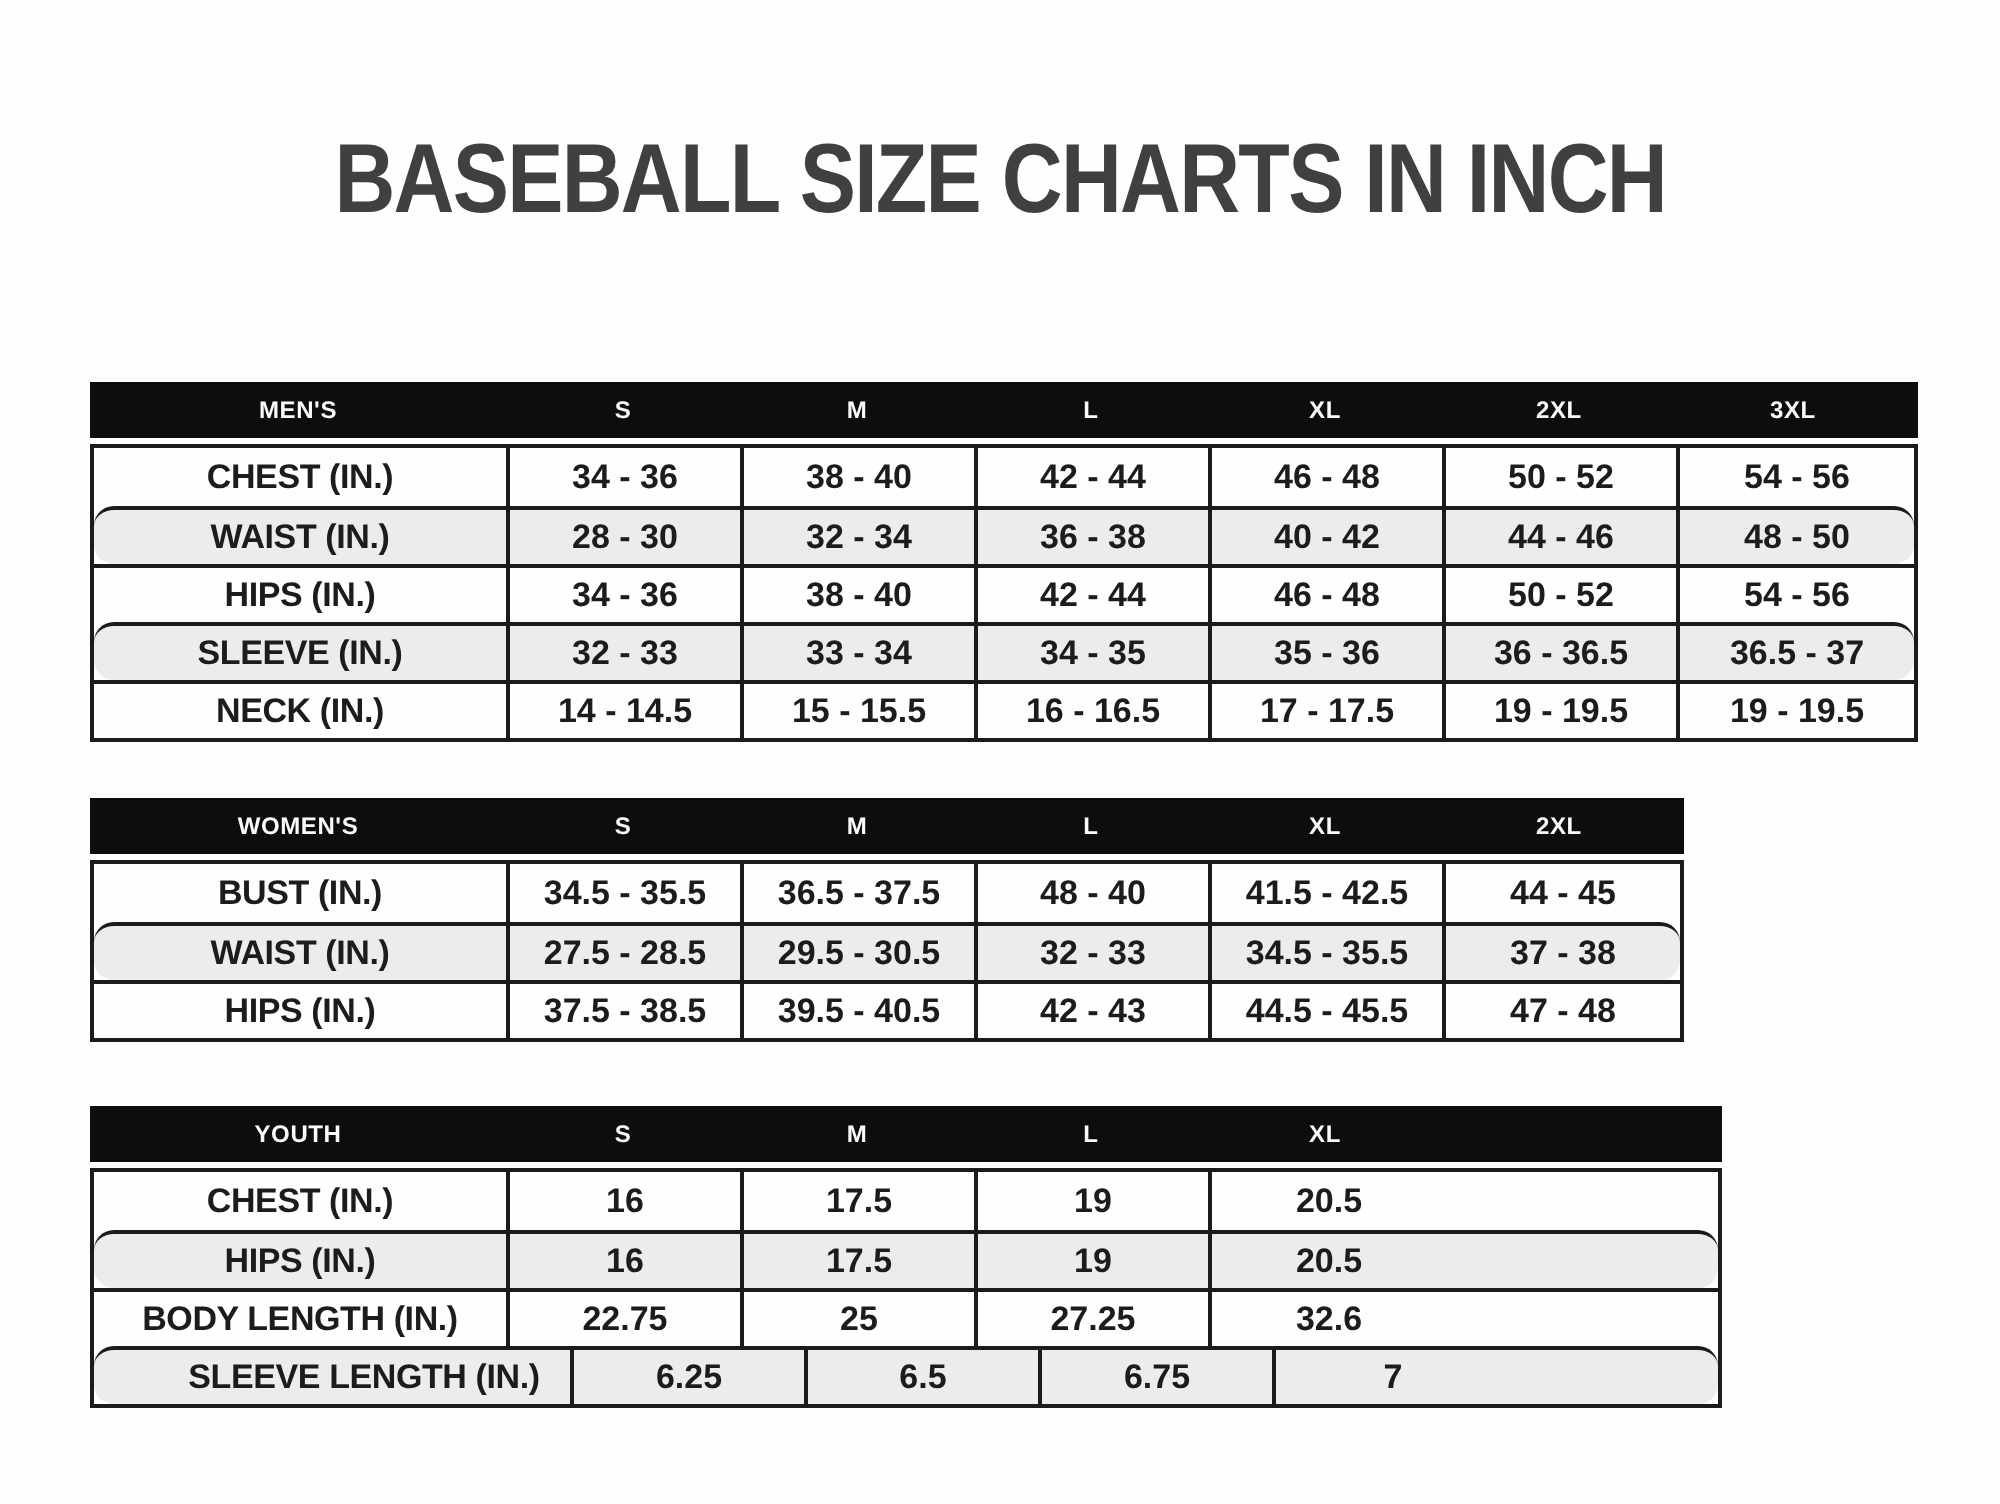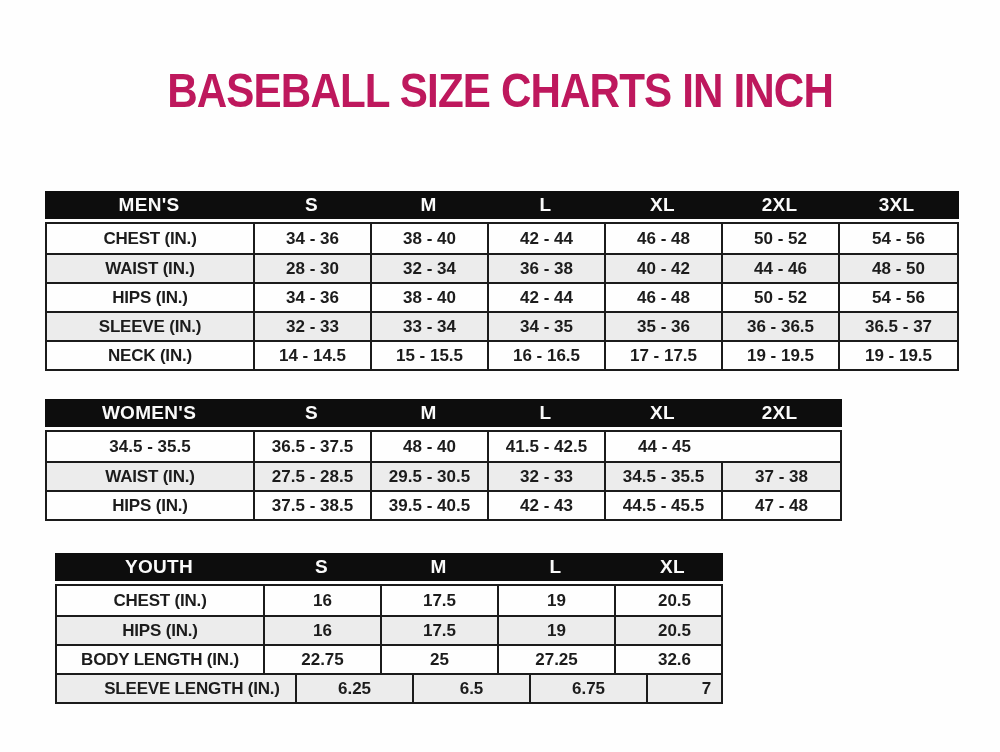--- a/index.html
+++ b/index.html
@@ -15,21 +15,21 @@
   }
 
   .title {
     position: absolute;
     top: 66px;
     left: 0;
     width: 1000px;
     text-align: center;
     font-size: 49px;
     font-weight: 700;
-    color: #be185d;
+    color: #404040;
     line-height: 1.0;
   }
   .title-inner {
     display: inline-block;
     transform: scaleX(0.86);
     transform-origin: center;
     white-space: nowrap;
     letter-spacing: -1px;
   }
 
@@ -43,34 +43,34 @@
   .thead {
     display: grid;
     height: 28px;
     background: #0d0d0d;
   }
   .hcell {
     display: flex;
     align-items: center;
     justify-content: center;
     color: #fafafa;
-    font-size: 19px;
+    font-size: 12px;
     font-weight: 700;
     letter-spacing: 0.3px;
     white-space: nowrap;
   }
 
   .tbody {
     margin-top: 3px;
     border: 2px solid #1b1b1b;
     background: #fefefe;
   }
   .trow { display: grid; height: 29px; }
   .trow + .trow { border-top: 2px solid #1b1b1b; }
-  .trow.alt { background: #ececec; }
+  .trow.alt { background: #ececec; border-radius: 10px; }
 
   .tcell {
     display: flex;
     align-items: center;
     justify-content: center;
     font-size: 17px;
     font-weight: 700;
     color: #1c1c1c;
     border-right: 2px solid #1b1b1b;
     white-space: nowrap;
@@ -149,20 +149,21 @@
         <div class="thead" style="grid-template-columns: 208px repeat(5, 117px);">
           <div class="hcell">WOMEN'S</div>
           <div class="hcell">S</div>
           <div class="hcell">M</div>
           <div class="hcell">L</div>
           <div class="hcell">XL</div>
           <div class="hcell">2XL</div>
         </div>
         <div class="tbody">
           <div class="trow" style="grid-template-columns: 208px repeat(5, 117px);">
+            <div class="tcell label">BUST (IN.)</div>
             <div class="tcell">34.5 - 35.5</div>
             <div class="tcell">36.5 - 37.5</div>
             <div class="tcell">48 - 40</div>
             <div class="tcell">41.5 - 42.5</div>
             <div class="tcell">44 - 45</div>
           </div>
           <div class="trow alt" style="grid-template-columns: 208px repeat(5, 117px);">
             <div class="tcell label">WAIST (IN.)</div>
             <div class="tcell">27.5 - 28.5</div>
             <div class="tcell">29.5 - 30.5</div>
@@ -173,21 +174,21 @@
           <div class="trow" style="grid-template-columns: 208px repeat(5, 117px);">
             <div class="tcell label">HIPS (IN.)</div>
             <div class="tcell">37.5 - 38.5</div>
             <div class="tcell">39.5 - 40.5</div>
             <div class="tcell">42 - 43</div>
             <div class="tcell">44.5 - 45.5</div>
             <div class="tcell">47 - 48</div>
           </div>
         </div>
       </div>
-      <div class="size-table" style="width: 668px; margin-left: 10px;">
+      <div class="size-table" style="width: 816px;">
         <div class="thead" style="grid-template-columns: 208px repeat(4, 117px);">
           <div class="hcell">YOUTH</div>
           <div class="hcell">S</div>
           <div class="hcell">M</div>
           <div class="hcell">L</div>
           <div class="hcell">XL</div>
         </div>
         <div class="tbody">
           <div class="trow" style="grid-template-columns: 208px repeat(4, 117px);">
             <div class="tcell label">CHEST (IN.)</div>

